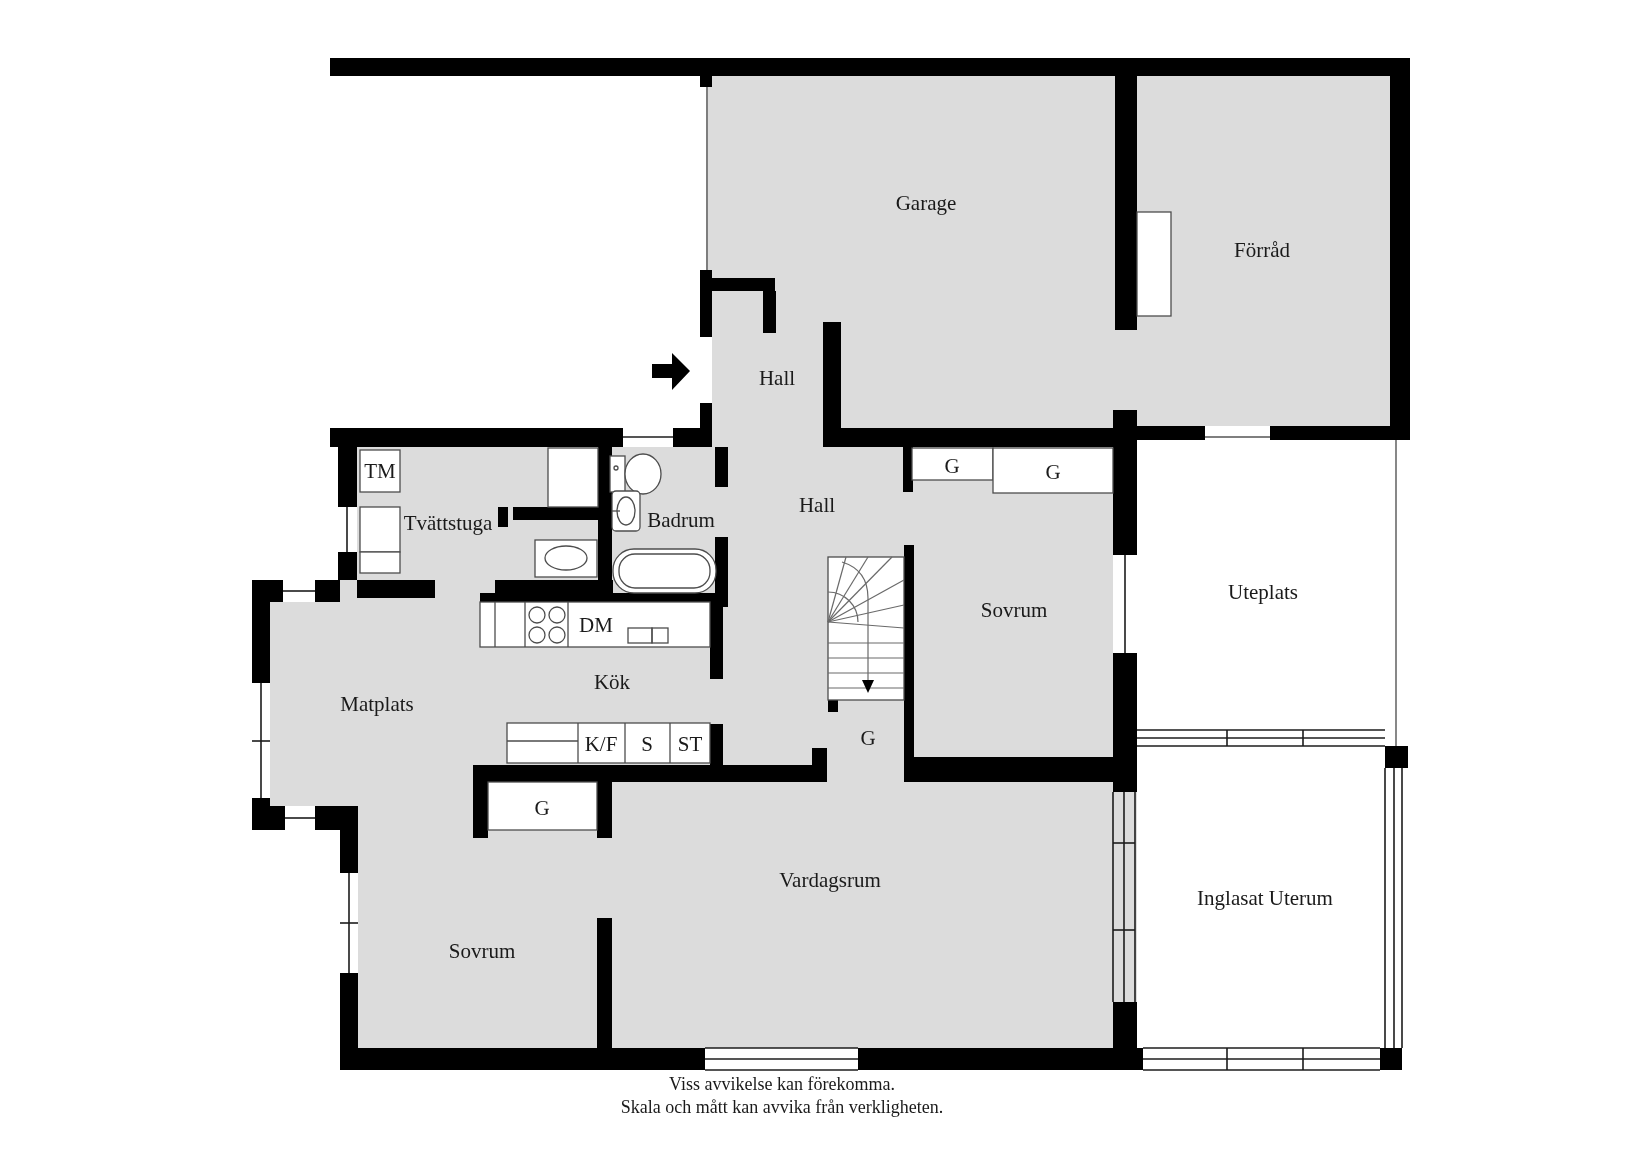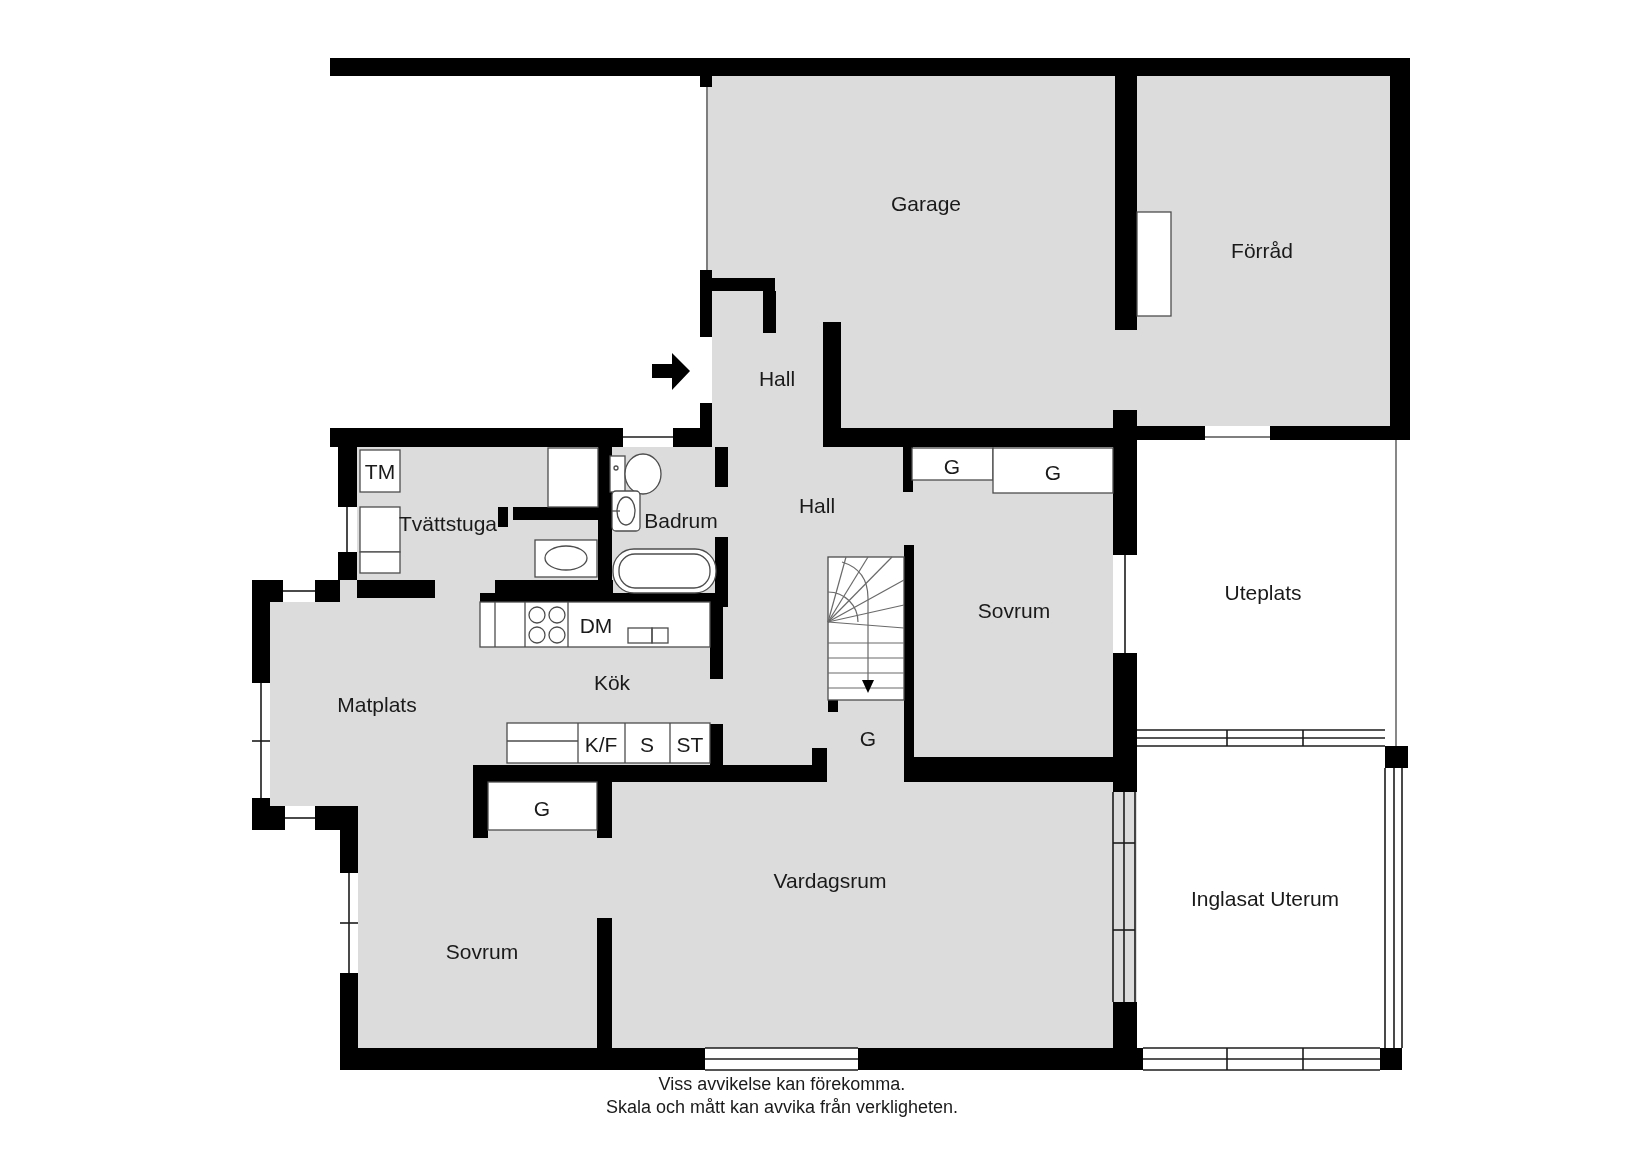--- a/index.html
+++ b/index.html
@@ -1,17 +1,17 @@
 <!DOCTYPE html>
 <html style="--floor: #dcdcdc; --wall: #000000; --background: #ffffff; --fixture_outline: #4d4d4d; --text: #1a1a1a;"><head>
 <meta charset="utf-8">
 <style>
   html,body{margin:0;padding:0;background:#fff;}
   .page{position:relative;width:1650px;height:1130px;background:var(--background,#fff);
-        font-family:Liberation Sans, sans-serif;}
+        font-family:Liberation Serif, serif;}
   svg{display:block;}
   .floor{fill:var(--floor,#dcdcdc);}
   .white{fill:var(--background,#fff);}
   .wall{fill:var(--wall,#000);}
   .fx{fill:#fff;stroke:var(--fixture_outline,#4d4d4d);stroke-width:1.3;}
   .fxline{stroke:var(--fixture_outline,#4d4d4d);stroke-width:1.3;fill:none;}
   .winbox{fill:#fff;}
   .winline{stroke:#1c1c1c;stroke-width:1.6;fill:none;}
   .thinline{stroke:#555;stroke-width:1.4;fill:none;}
   .stair{stroke:#6a6a6a;stroke-width:1.2;fill:none;}

